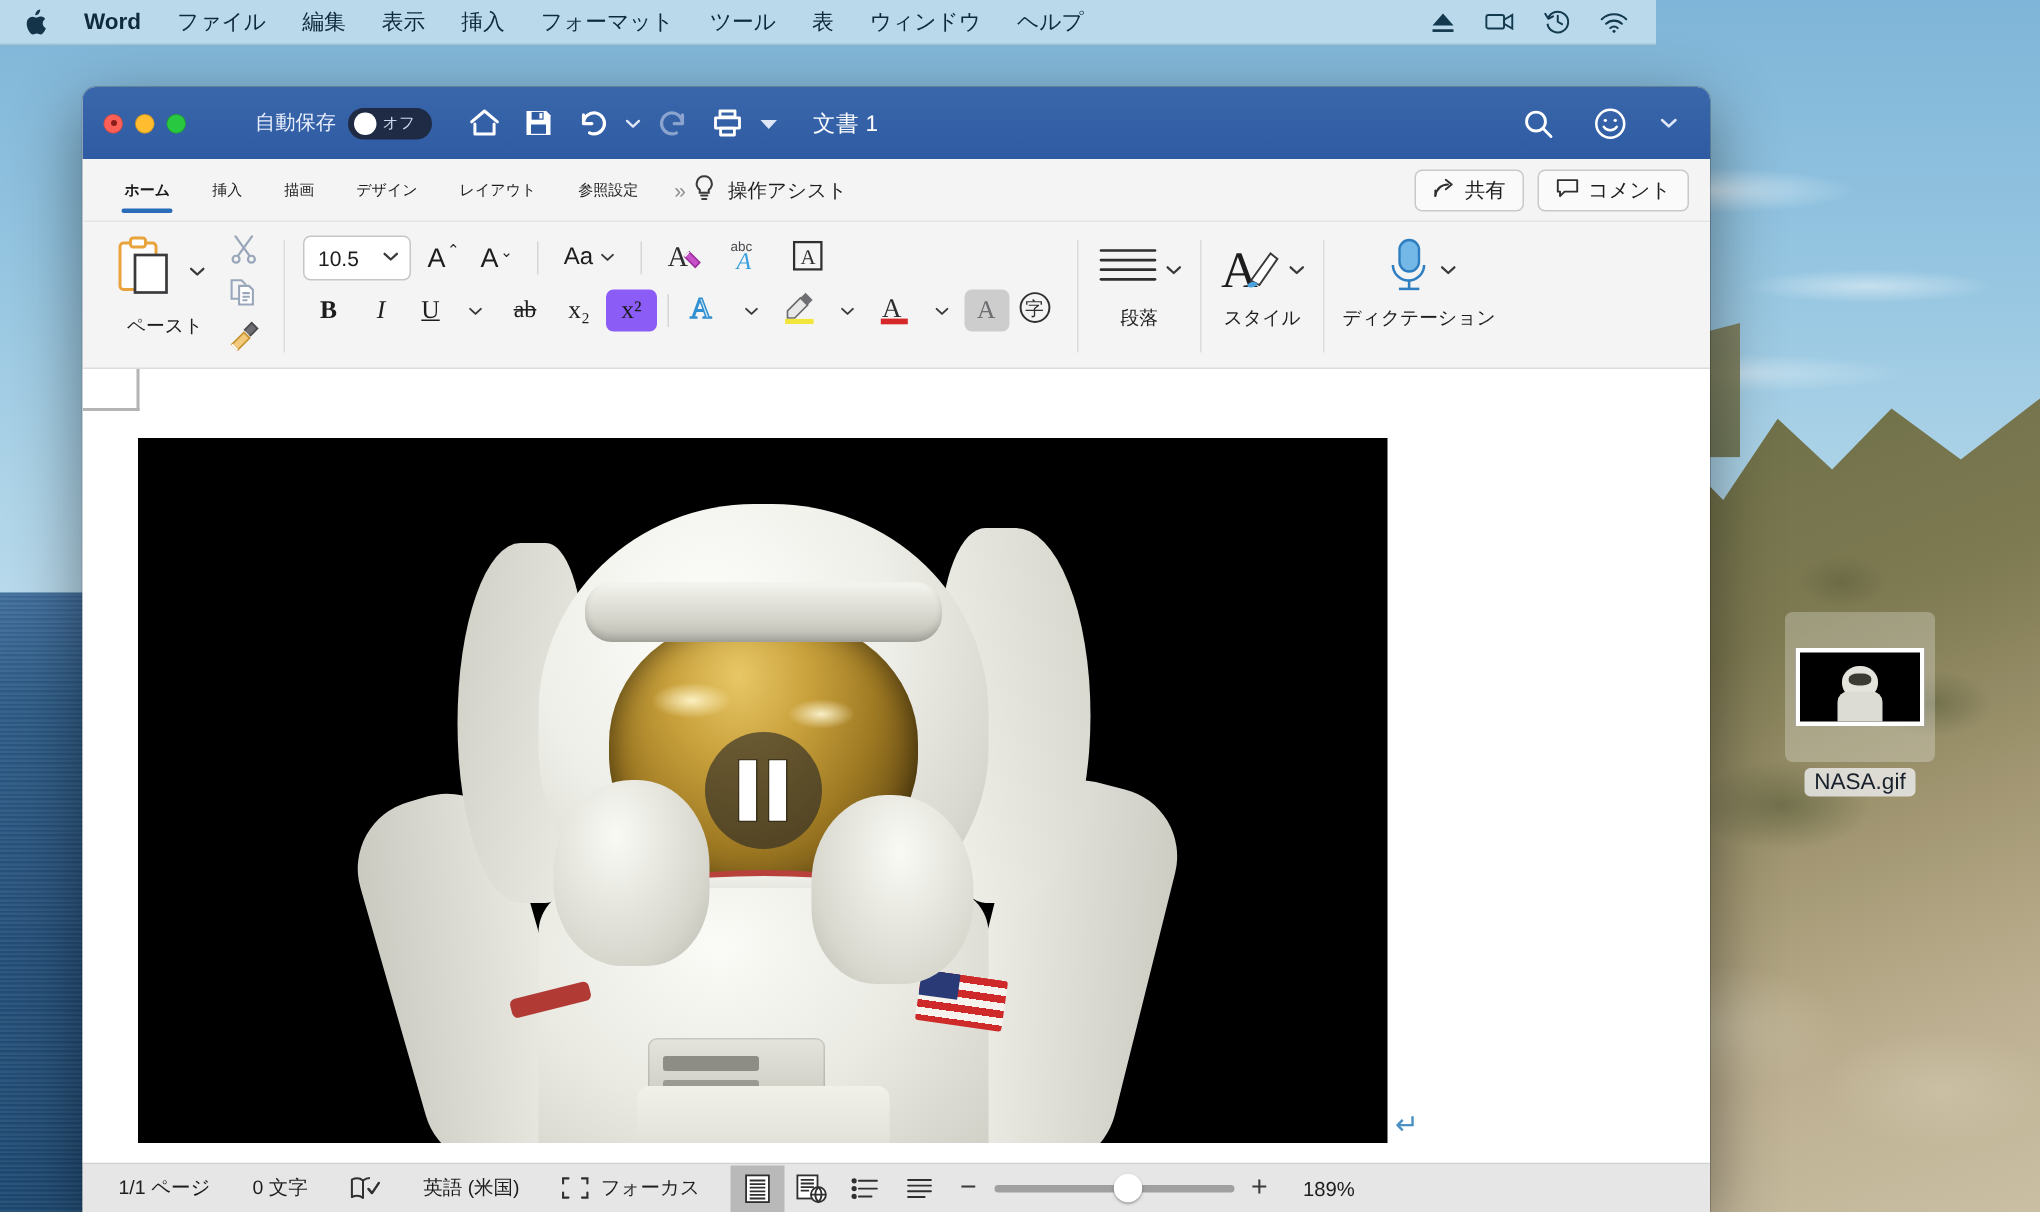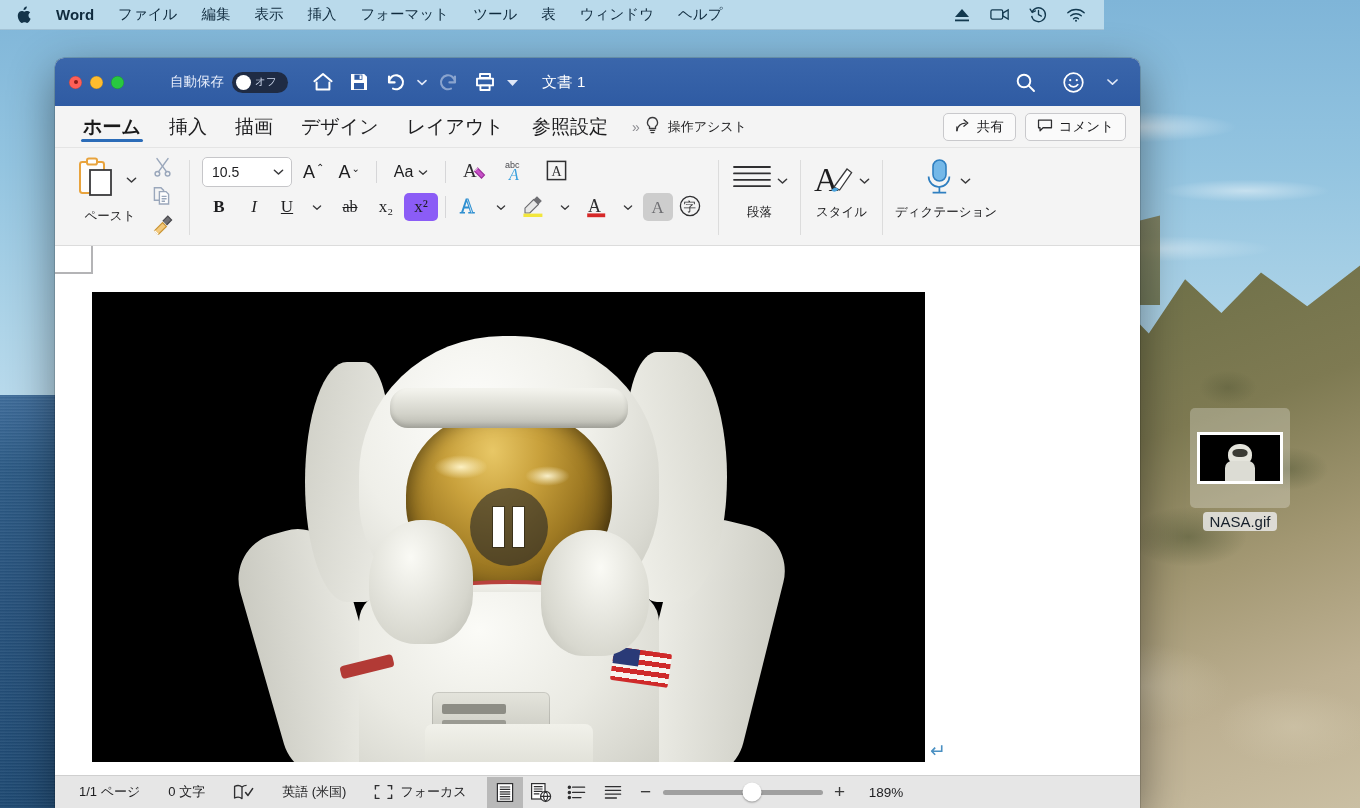--- a/index.html
+++ b/index.html
@@ -115,21 +115,21 @@
   .tb-right { margin-left:auto; display:flex; align-items:center; gap:14px; padding-right:6px; }
 
   
   .ribbon-tabs {
     height:42px; flex:0 0 42px; background:#f4f4f4;
     display:flex; align-items:center; padding:0 14px; gap:0;
     border-bottom:1px solid #e4e4e4;
   }
   .rtab {
     position:relative; padding:3px 14px; height:100%;
-    display:flex; align-items:center; font-size:19px; color:#1d1d1f; white-space:nowrap;
+    display:flex; align-items:center; font-size:10px; color:#1d1d1f; white-space:nowrap;
   }
   .rtab.active { color:#1a1a1a; font-weight:700; }
   .rtab.active::after {
     content:""; position:absolute; left:12px; right:12px; bottom:5px; height:3px;
     background:#2b6cb8; border-radius:2px;
   }
   .rt-chev { color:#8d8d92; font-size:14px; margin:0 6px 0 10px; letter-spacing:-2px; }
   .rt-assist { display:flex; align-items:center; gap:7px; font-size:13px; color:#1d1d1f; }
   .rt-right { margin-left:auto; display:flex; align-items:center; gap:9px; }
   .pill-btn {
@@ -587,21 +587,21 @@
         </div>
       </div>
     </div>
 
     <div class="rsep"></div>
 
     <div class="rgroup">
       <div class="font-col">
 
         <div class="font-row1">
-          <div class="combo" style="width:90px;align-items:center;">
+          <div class="combo" style="width:72px;align-items:center;">
             <span class="cv">10.5</span>
             <span class="cc">
               <svg width="11" height="8" viewBox="0 0 11 8" fill="none" stroke="#3a3a3c" stroke-width="1.5" stroke-linecap="round" stroke-linejoin="round">
                   <path d="M1.4 2.2 L5.5 6 L9.6 2.2"></path>
                 </svg>
             </span>
           </div>
           <div class="fbtn" style="font-size:18px; position:relative;">
             <span>A</span>
             <span style="font-size:10px; position:relative; top:-5px; left:1px;">⌃</span>

